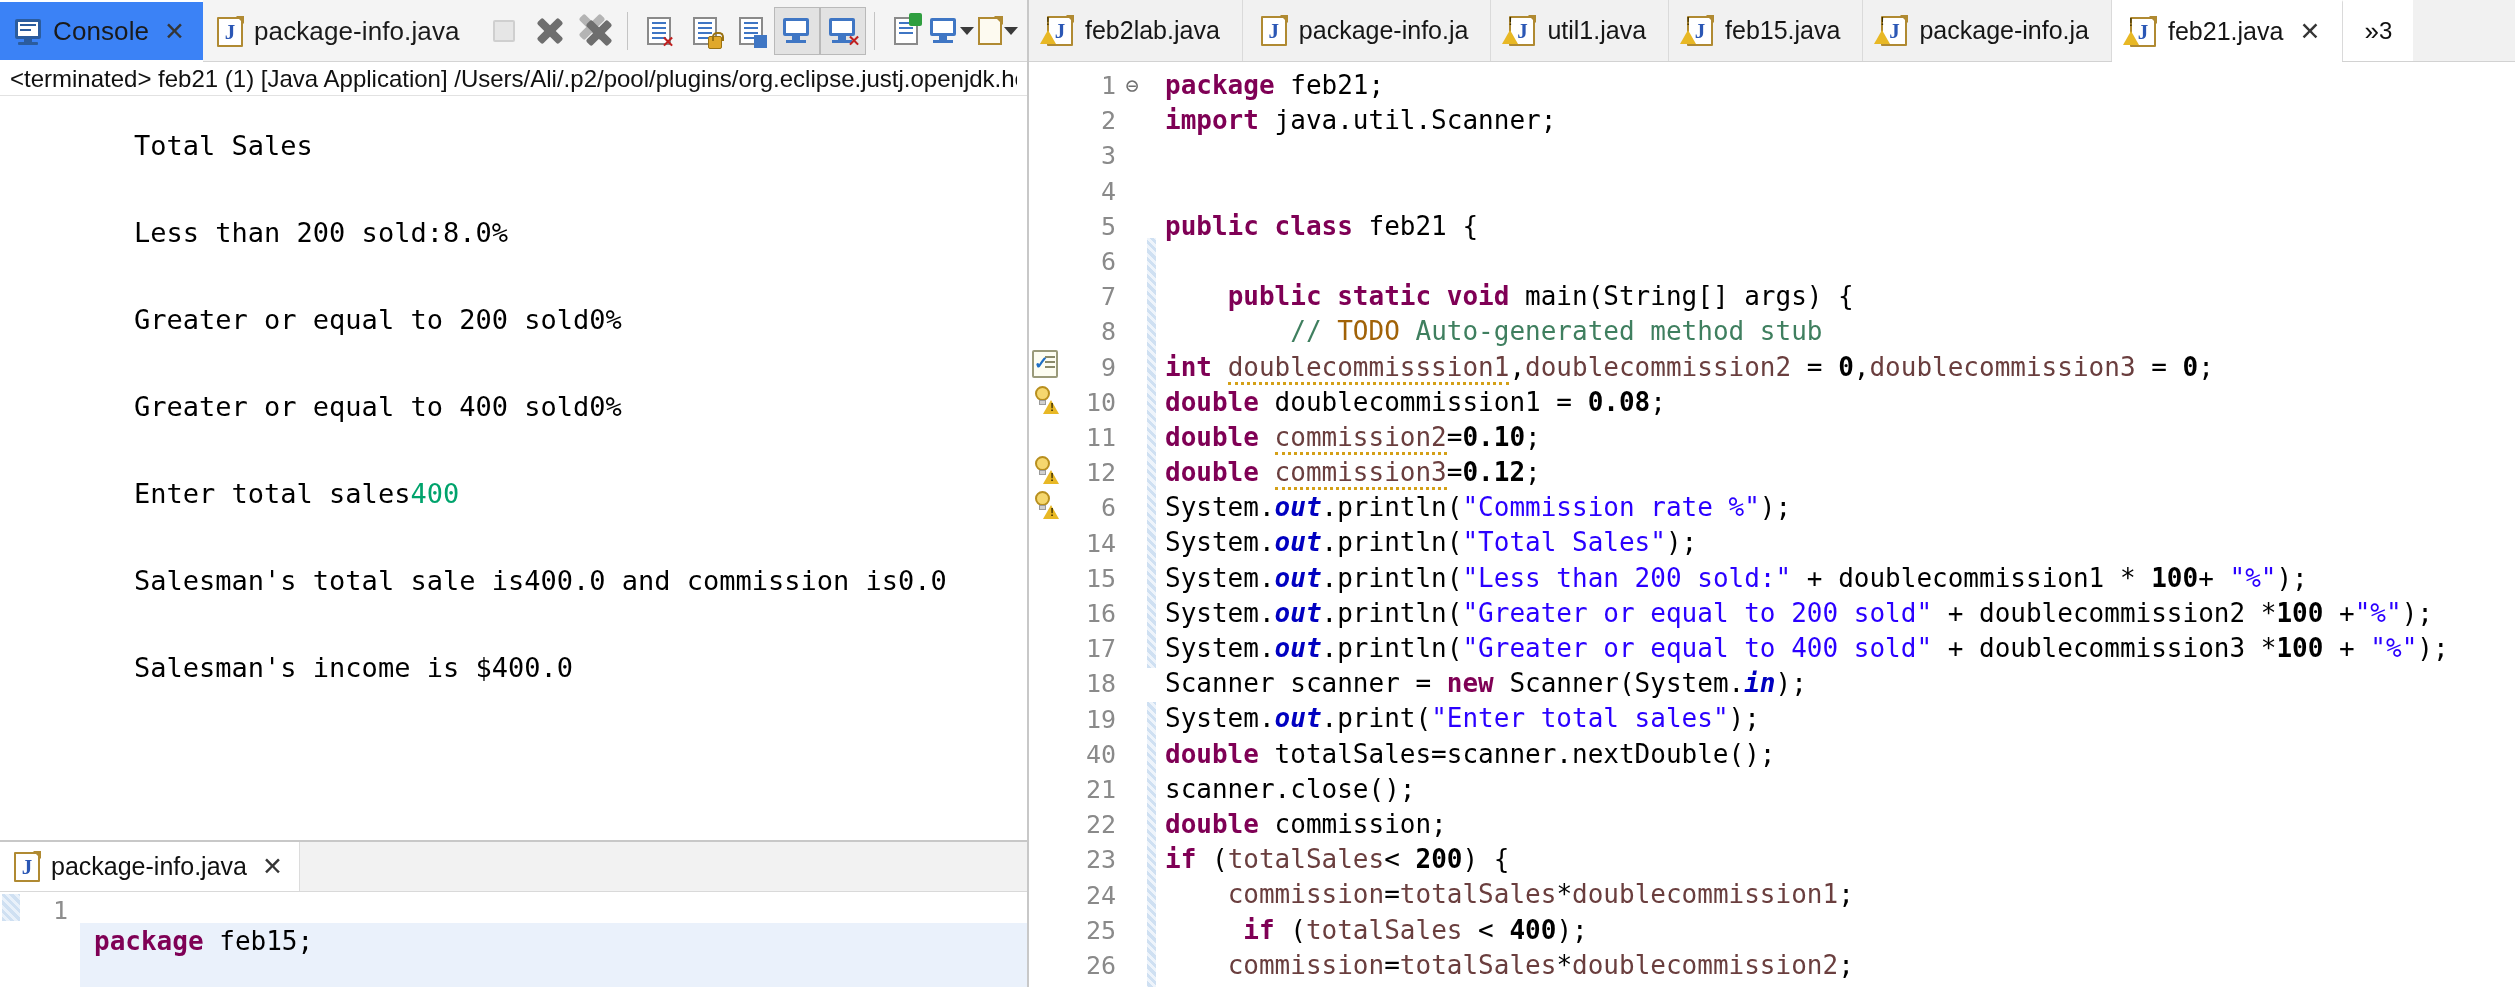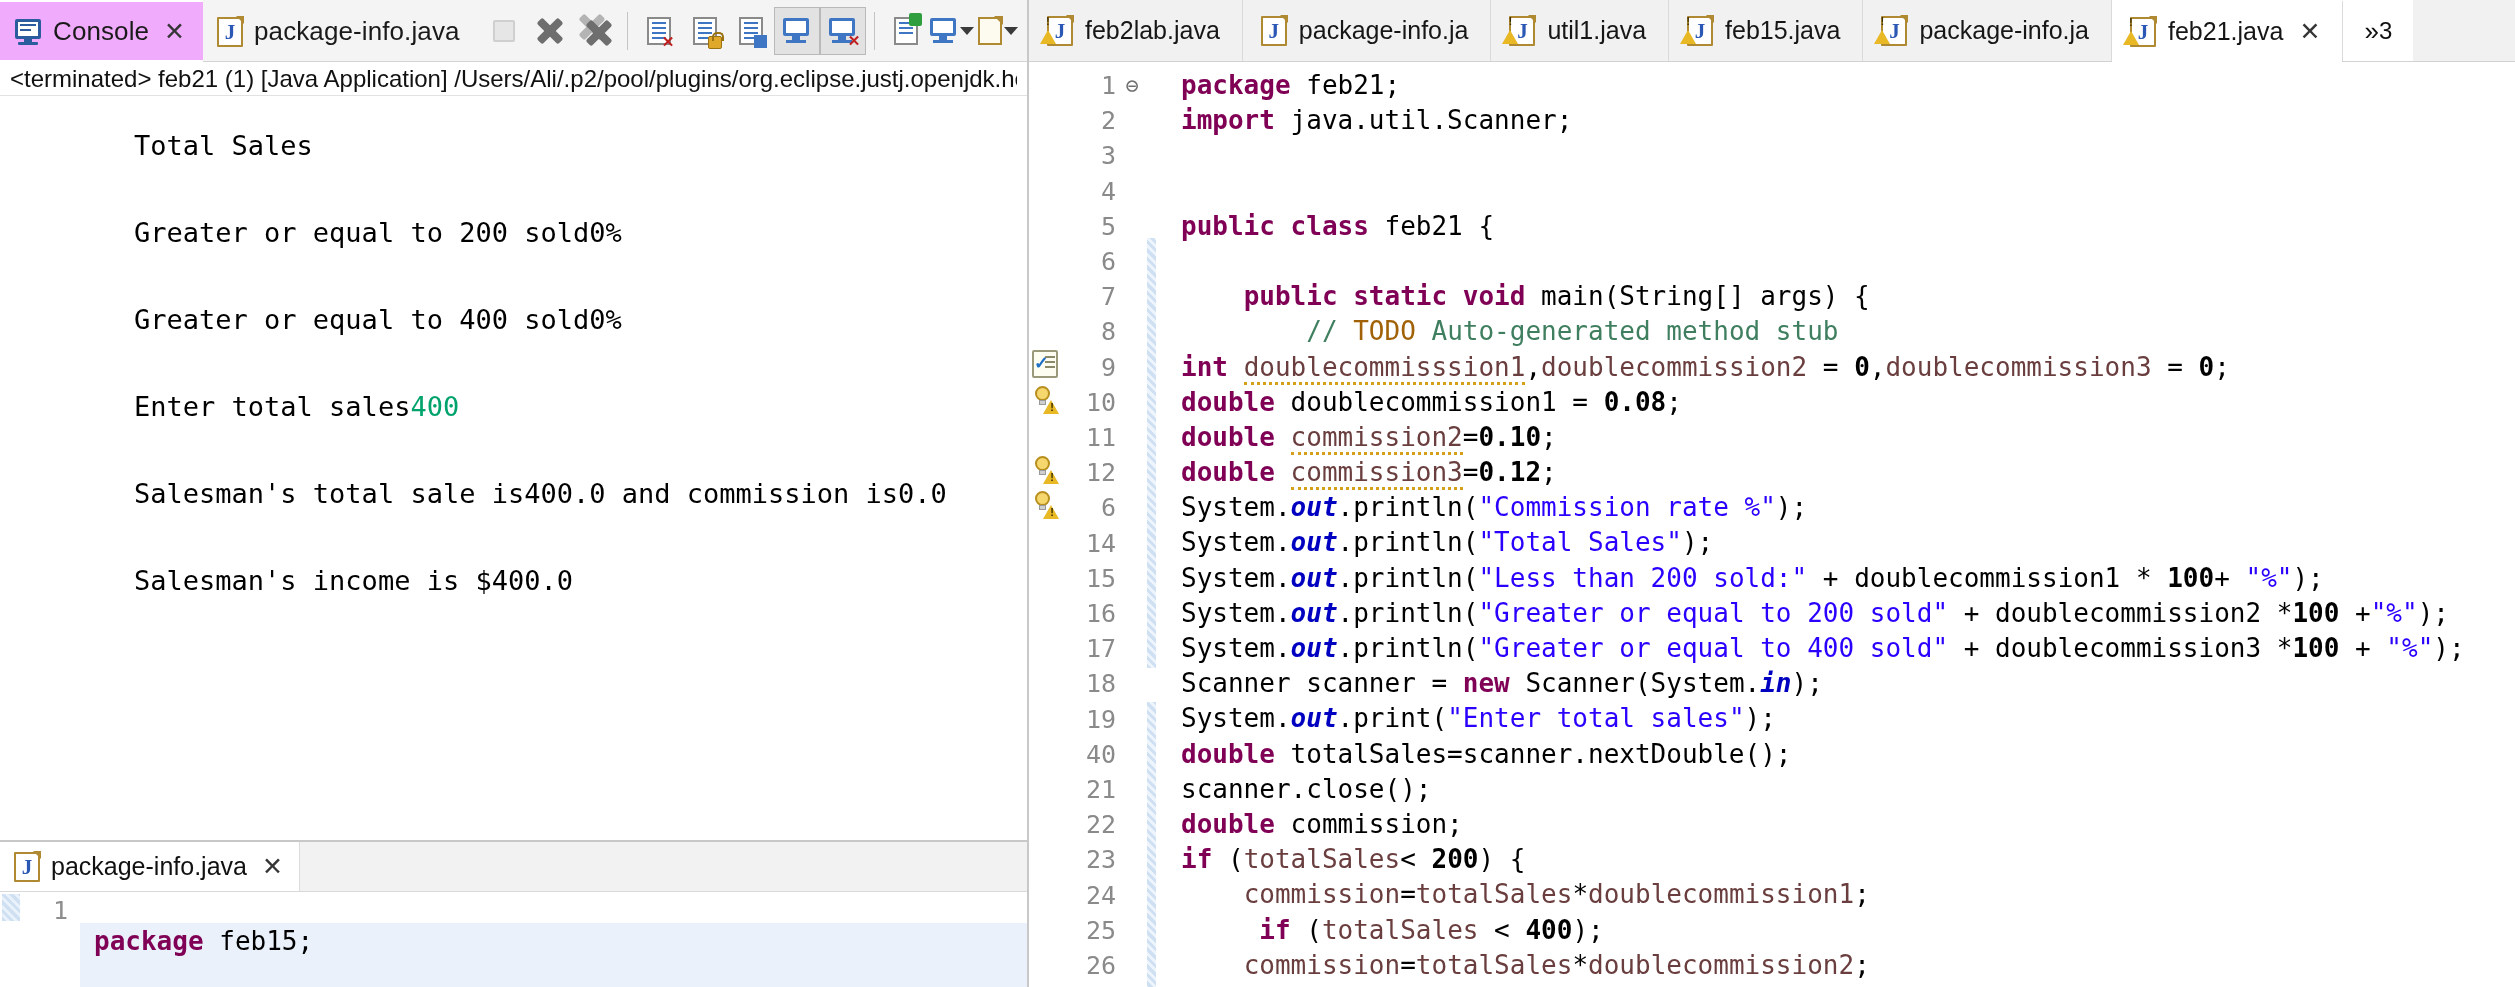--- a/index.html
+++ b/index.html
@@ -23,21 +23,21 @@
   .view-tabbar {
     height: 62px; min-height: 62px;
     display: flex; align-items: stretch;
     background: #f4f4f4;
     border-bottom: 1px solid #d4d4d4;
     position: relative;
   }
   .view-tab {
     display: flex; align-items: center; gap: 11px;
     padding: 0 18px 0 14px;
-    background: #f0abfc;
+    background: #3b82f6;
     border-top: 2px solid #ffffff;
     position: relative;
   }
   .view-tab.inactive { background: #f4f4f4; border-top-color: #f4f4f4; }
   .view-tab.active::after {
     content: ""; position: absolute; left: 0; right: 0; bottom: -1px;
     height: 2px; background: #ffffff;
   }
   .view-tab-label { font-size: 26px; color: #1a1a1a; white-space: nowrap; letter-spacing: .1px; }
   .tab-close {
@@ -234,21 +234,21 @@
     text-align: center;
   }
   .ed-changebar {
     width: 12px; flex: 0 0 auto; background: #ffffff; position: relative;
   }
   .ed-changebar .seg {
     position: absolute; left: 2px; width: 9px;
     background: repeating-linear-gradient(45deg,#cfe0f2 0 3px,#eef4fb 3px 6px);
   }
   .ed-code {
-    flex: 1; padding-top: 6px; padding-left: 24px; overflow: hidden;
+    flex: 1; padding-top: 6px; padding-left: 8px; overflow: hidden;
     font-family: "DejaVu Sans Mono", monospace; font-size: 26px; line-height: 35.2px;
     color: #000000; white-space: pre;
   }
   .ed-code .line { white-space: pre; height: 35.2px; }
 
   
   .kw  { color: #7f0055; font-weight: 700; }
   .str { color: #2a00ff; }
   .cmt { color: #3f7f5f; }
   .todo{ color: #a16207; font-weight: 400; }
@@ -429,20 +429,23 @@
       </div>
     </div>
 
     <div class="console-head">
       <span class="console-head-text">&lt;terminated&gt; feb21 (1) [Java Application] /Users/Ali/.p2/pool/plugins/org.eclipse.justj.openjdk.hot</span>
     </div>
 
     <div class="console-body">
       <div class="console-line">
         <span>Total Sales</span>
+      </div>
+      <div class="console-line">
+        <span>Less than 200 sold:8.0%</span>
       </div>
       <div class="console-line">
         <span>Greater or equal to 200 sold0%</span>
       </div>
       <div class="console-line">
         <span>Greater or equal to 400 sold0%</span>
       </div>
       <div class="console-line">
         <span>Enter total sales</span><span class="c-input">400</span>
       </div>

